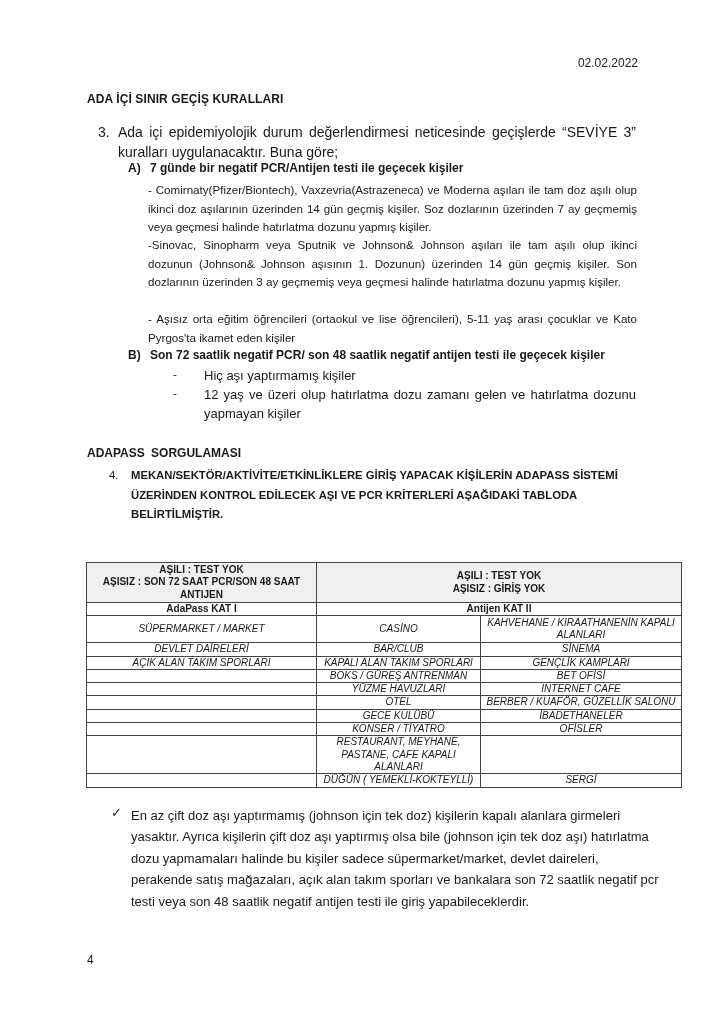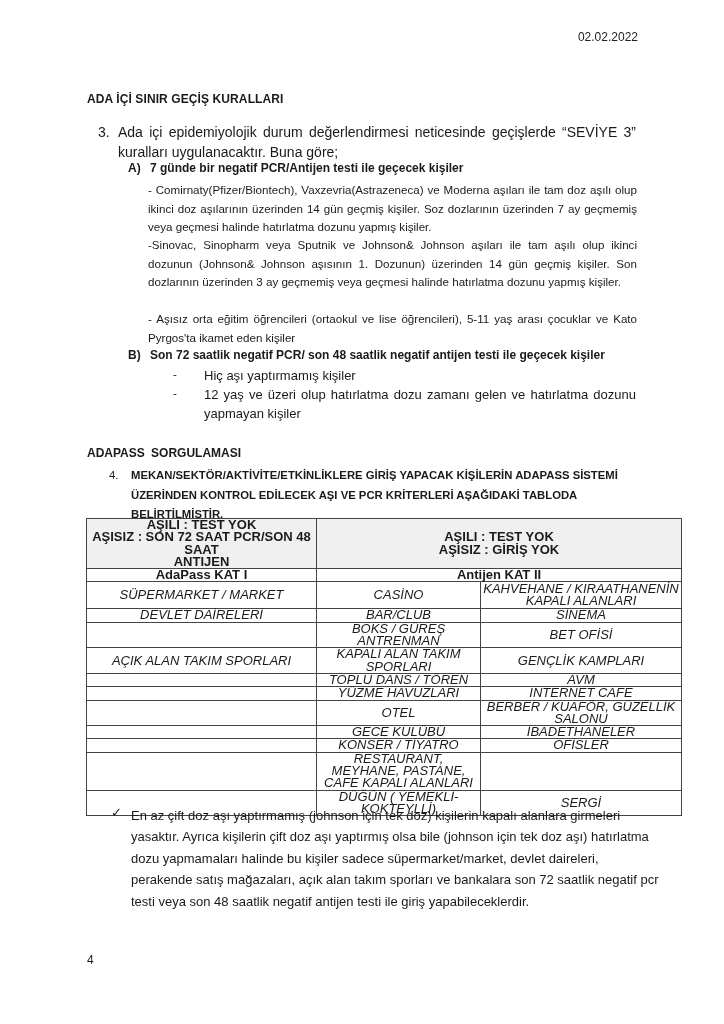--- a/index.html
+++ b/index.html
@@ -1,38 +1,38 @@
 <!DOCTYPE html>
 <html><head>
 <meta charset="utf-8">
 <style>
   html, body { margin: 0; padding: 0; background: #ffffff; }
   body { width: 724px; height: 1024px; position: relative; overflow: hidden;
          font-family: "Liberation Sans", sans-serif; color: #1a1a1a; }
   .abs { position: absolute; }
-  .date { top: 30px; right: 86px; font-size: 12px; color: #222; }
+  .date { top: 56px; right: 86px; font-size: 12px; color: #222; }
   .h1 { left: 87px; top: 92px; font-size: 12px; font-weight: bold; letter-spacing: 0.1px; }
   .p3 { left: 118px; top: 122px; width: 518px; font-size: 14px; line-height: 20px; text-align: justify; }
   .p3 .num { position: absolute; left: -20px; top: 0; }
   .sub { left: 128px; width: 508px; font-size: 12px; }
   .subA { top: 161px; font-weight: bold; }
   .subA .lbl, .subB .lbl { position: absolute; left: 0; }
   .subA .txt, .subB .txt { position: absolute; left: 22px; white-space: nowrap; }
   .body12 { left: 148px; width: 489px; font-size: 11.6px; line-height: 18.6px; text-align: justify; }
   .pA1 { top: 181px; }
   .pA2 { top: 236px; }
   .pA3 { top: 310px; }
   .subB { top: 348px; font-weight: bold; }
   .dash { left: 173px; font-size: 11.6px; }
   .dashtxt { left: 204px; width: 432px; font-size: 13px; line-height: 18.6px; text-align: justify; }
   .h2 { left: 87px; top: 437px; font-size: 12px; font-weight: bold; word-spacing: 3px; margin-top: 9px; }
   .p4 { left: 131px; top: 466px; width: 510px; font-size: 11.3px; font-weight: bold; line-height: 19.5px; }
   .p4 .num { position: absolute; left: -22px; top: 0; font-weight: normal; }
-  table.kat { position: absolute; left: 86px; top: 518px; width: 595px; border-collapse: collapse;
-              table-layout: fixed; font-size: 13px; }
+  table.kat { position: absolute; left: 86px; top: 562px; width: 595px; border-collapse: collapse;
+              table-layout: fixed; font-size: 10px; }
   table.kat td { border: 1px solid #444; text-align: center; padding: 0 2px; line-height: 12.3px; }
   table.kat td.hdr { background: #f0f0f0; font-weight: bold; height: 39px; }
   table.kat tr.katrow td { font-weight: bold; border-width: 1.5px; height: 12px; }
   table.kat td.it { font-style: italic; height: 12px; }
   .check { left: 111px; top: 805px; font-size: 13px; }
   .pend { left: 131px; top: 805px; width: 530px; font-size: 13px; line-height: 21.4px; }
   .pageno { left: 87px; top: 953px; font-size: 12px; }
 </style>
 </head>
 <body>
@@ -98,33 +98,28 @@
         <td class="it" style="height:26px">SÜPERMARKET / MARKET</td>
         <td class="it">CASİNO</td>
         <td class="it">KAHVEHANE / KIRAATHANENİN KAPALI ALANLARI</td>
       </tr>
   <tr>
         <td class="it">DEVLET DAİRELERİ</td>
         <td class="it">BAR/CLUB</td>
         <td class="it">SİNEMA</td>
       </tr>
   <tr>
-        <td class="it"></td>
-        <td class="it">BOKS / GÜREŞ ANTRENMAN</td>
-        <td class="it">BET OFİSİ</td>
-      </tr>
-  <tr>
         <td class="it">AÇIK ALAN TAKIM SPORLARI</td>
         <td class="it">KAPALI ALAN TAKIM SPORLARI</td>
         <td class="it">GENÇLİK KAMPLARI</td>
       </tr>
   <tr>
         <td class="it"></td>
-        <td class="it">TOPLU DANS / TÖREN</td>
-        <td class="it">AVM</td>
+        <td class="it">BOKS / GÜREŞ ANTRENMAN</td>
+        <td class="it">BET OFİSİ</td>
       </tr>
   <tr>
         <td class="it"></td>
         <td class="it">YÜZME HAVUZLARI</td>
         <td class="it">INTERNET CAFE</td>
       </tr>
   <tr>
         <td class="it"></td>
         <td class="it">OTEL</td>
         <td class="it">BERBER / KUAFÖR, GÜZELLİK SALONU</td>

